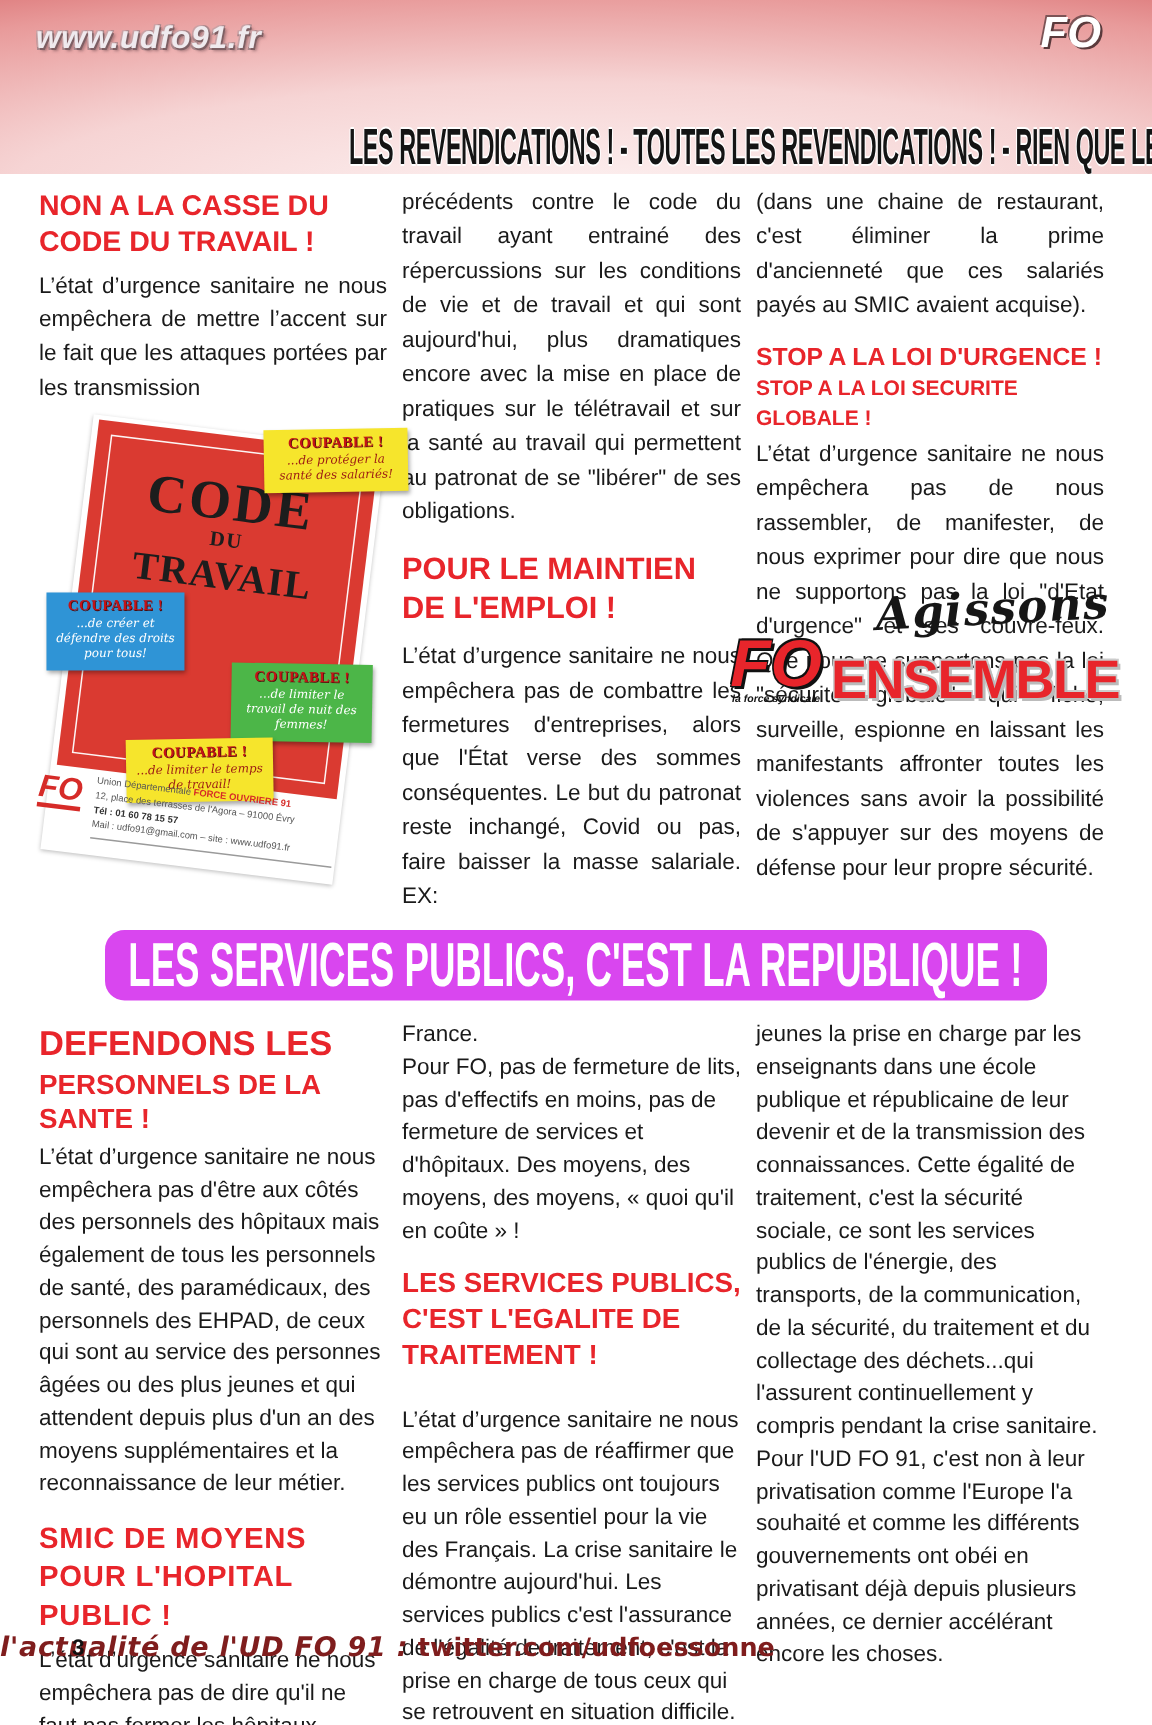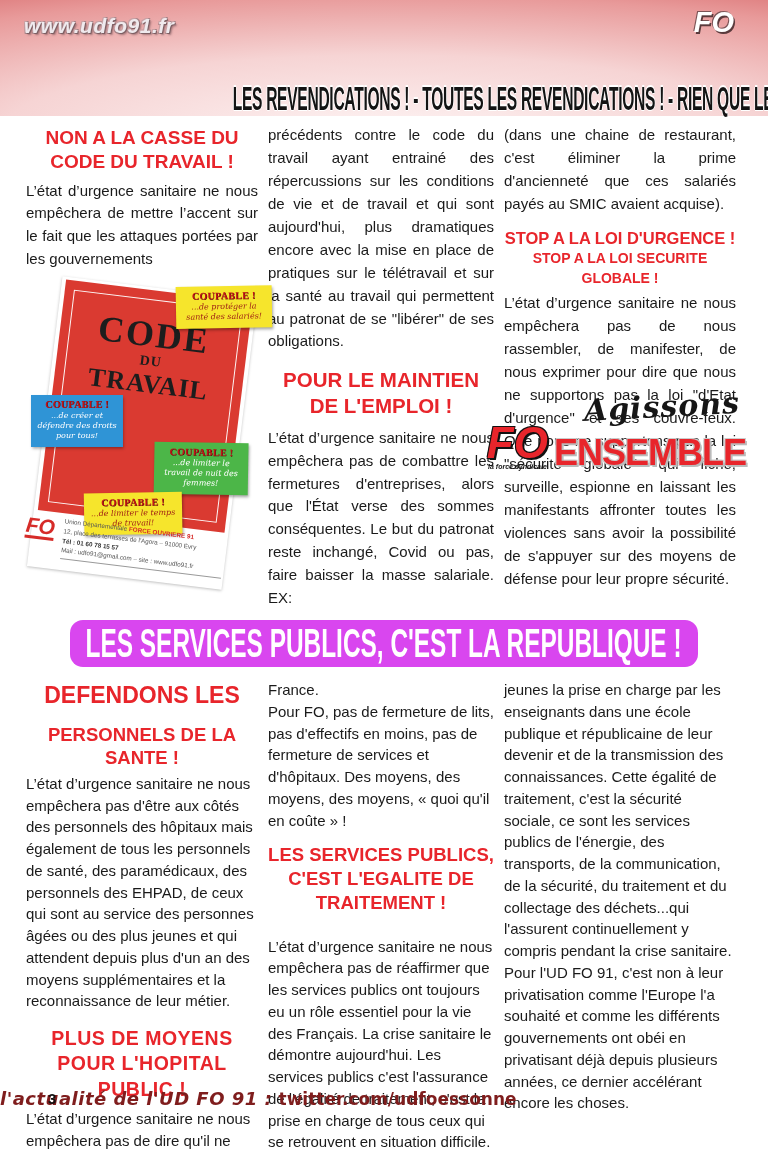--- a/index.html
+++ b/index.html
@@ -50,26 +50,26 @@
   .cols{
     display:grid;
     grid-template-columns:232px 226px 232px;
     column-gap:10px;
     padding:8px 26px 0 26px;
     align-items:start;
   }
   .cols p{margin:0;font-size:15px;}
   .sec1 p{line-height:1.53;text-align:justify;}
   .sec2 p{line-height:1.45;text-align:left;}
-  h2,h3{margin:0;color:#e8252b;text-align:center;font-weight:bold;}
+  h2,h3{margin:0;color:#e8252b;text-align:left;font-weight:bold;}
   .t-col1{font-size:19px;line-height:1.25;margin:2px 0 6px;}
   .t-col2{font-size:20.5px;line-height:1.25;margin:14px 0 8px;}
   .t-col3a{font-size:16.5px;line-height:1.3;margin:12px 0 0;}
   .t-col3b{font-size:14px;line-height:1.4;margin:0 0 4px;}
-  .t-defendons1{font-size:23px;line-height:1.1;margin:4px 0 16px;}
+  .t-defendons1{font-size:23px;line-height:1.1;margin:4px 0 4px;}
   .t-defendons2{font-size:18.5px;line-height:1.2;margin:0 0 4px;}
   .t-hopital{font-size:19.5px;line-height:1.3;margin:14px 0 6px;letter-spacing:.5px;}
   .t-egalite{font-size:18.5px;line-height:1.3;margin:12px 0 20px;}
   
   .poster{
     position:relative;
     width:196px;height:292px;
     margin:16px auto 0 auto;
     background:#ffffff;
     transform:rotate(7deg);
@@ -198,21 +198,21 @@
     <div class="fo-top">FO</div>
     <div class="headline-wrap">
       <span class="condense">LES REVENDICATIONS ! - TOUTES LES REVENDICATIONS ! - RIEN QUE LES REVENDICATIONS !</span>
     </div>
   </div>
 
   <div class="cols sec1">
 
     <div>
       <h2 class="t-col1">NON A LA CASSE DU CODE DU TRAVAIL !</h2>
-      <p>L’état d’urgence sanitaire ne nous empêchera de mettre l’accent sur le fait que les attaques portées par les gouvernements</p>
+      <p>L’état d’urgence sanitaire ne nous empêchera de mettre l’accent sur le fait que les attaques portées par les transmission</p>
 
       <div class="poster">
         <div class="book">
           <div class="book-frame"></div>
           <div class="book-title">
             <div class="bt1">CODE</div>
             <div class="bt2">DU</div>
             <div class="bt3">TRAVAIL</div>
           </div>
         </div>
@@ -262,21 +262,21 @@
   <div class="banner">
     <span class="condense">LES SERVICES PUBLICS, C'EST LA REPUBLIQUE !</span>
   </div>
 
   <div class="cols sec2">
 
     <div>
       <h2 class="t-defendons1">DEFENDONS LES</h2>
       <h2 class="t-defendons2">PERSONNELS DE LA SANTE !</h2>
       <p>L’état d’urgence sanitaire ne nous empêchera pas d'être aux côtés des personnels des hôpitaux mais également de tous les personnels de santé, des paramédicaux, des personnels des EHPAD, de ceux qui sont au service des personnes âgées ou des plus jeunes et qui attendent depuis plus d'un an des moyens supplémentaires et la reconnaissance de leur métier.</p>
-      <h2 class="t-hopital">PLUS DE MOYENS POUR L'HOPITAL PUBLIC !</h2>
+      <h2 class="t-hopital">SMIC DE MOYENS POUR L'HOPITAL PUBLIC !</h2>
       <p>L’état d’urgence sanitaire ne nous empêchera pas de dire qu'il ne faut pas fermer les hôpitaux comme c'est le cas avec la disparition d'hôpitaux de proximité un peu partout en</p>
     </div>
 
     <div>
       <p class="spacer-p">France.</p>
       <p>Pour FO, pas de fermeture de lits, pas d'effectifs en moins, pas de fermeture de services et d'hôpitaux. Des moyens, des moyens, des moyens, « quoi qu'il en coûte » !</p>
       <h2 class="t-egalite">LES SERVICES PUBLICS, C'EST L'EGALITE DE TRAITEMENT !</h2>
       <p>L’état d’urgence sanitaire ne nous empêchera pas de réaffirmer que les services publics ont toujours eu un rôle essentiel pour la vie des Français. La crise sanitaire le démontre aujourd'hui. Les services publics c'est l'assurance de l'égalité de traitement, c'est la prise en charge de tous ceux qui se retrouvent en situation difficile. C'est d'abord pour les jeunes et les plus</p>
     </div>
 

